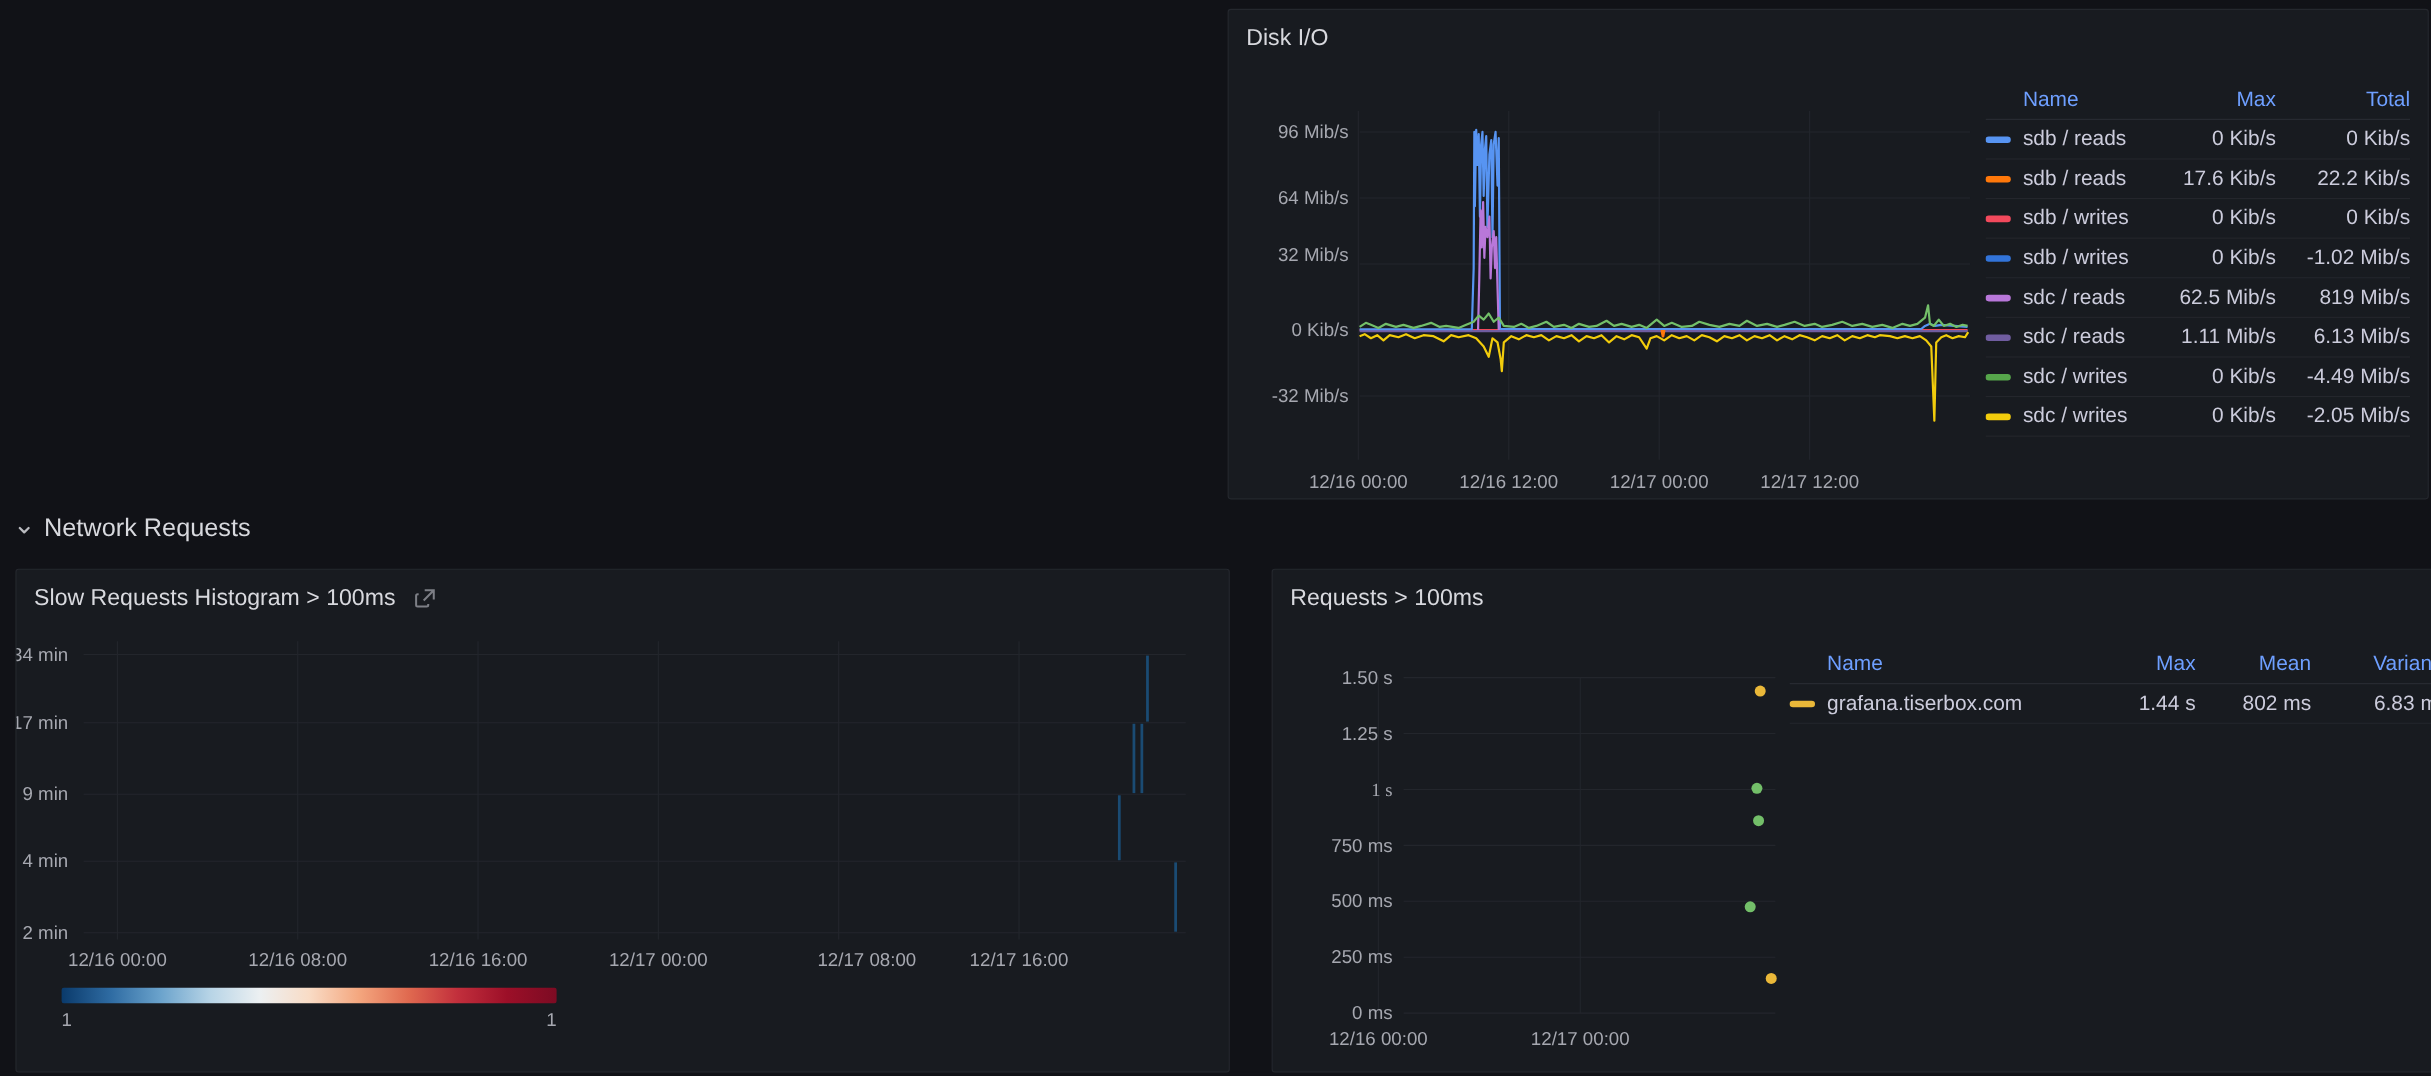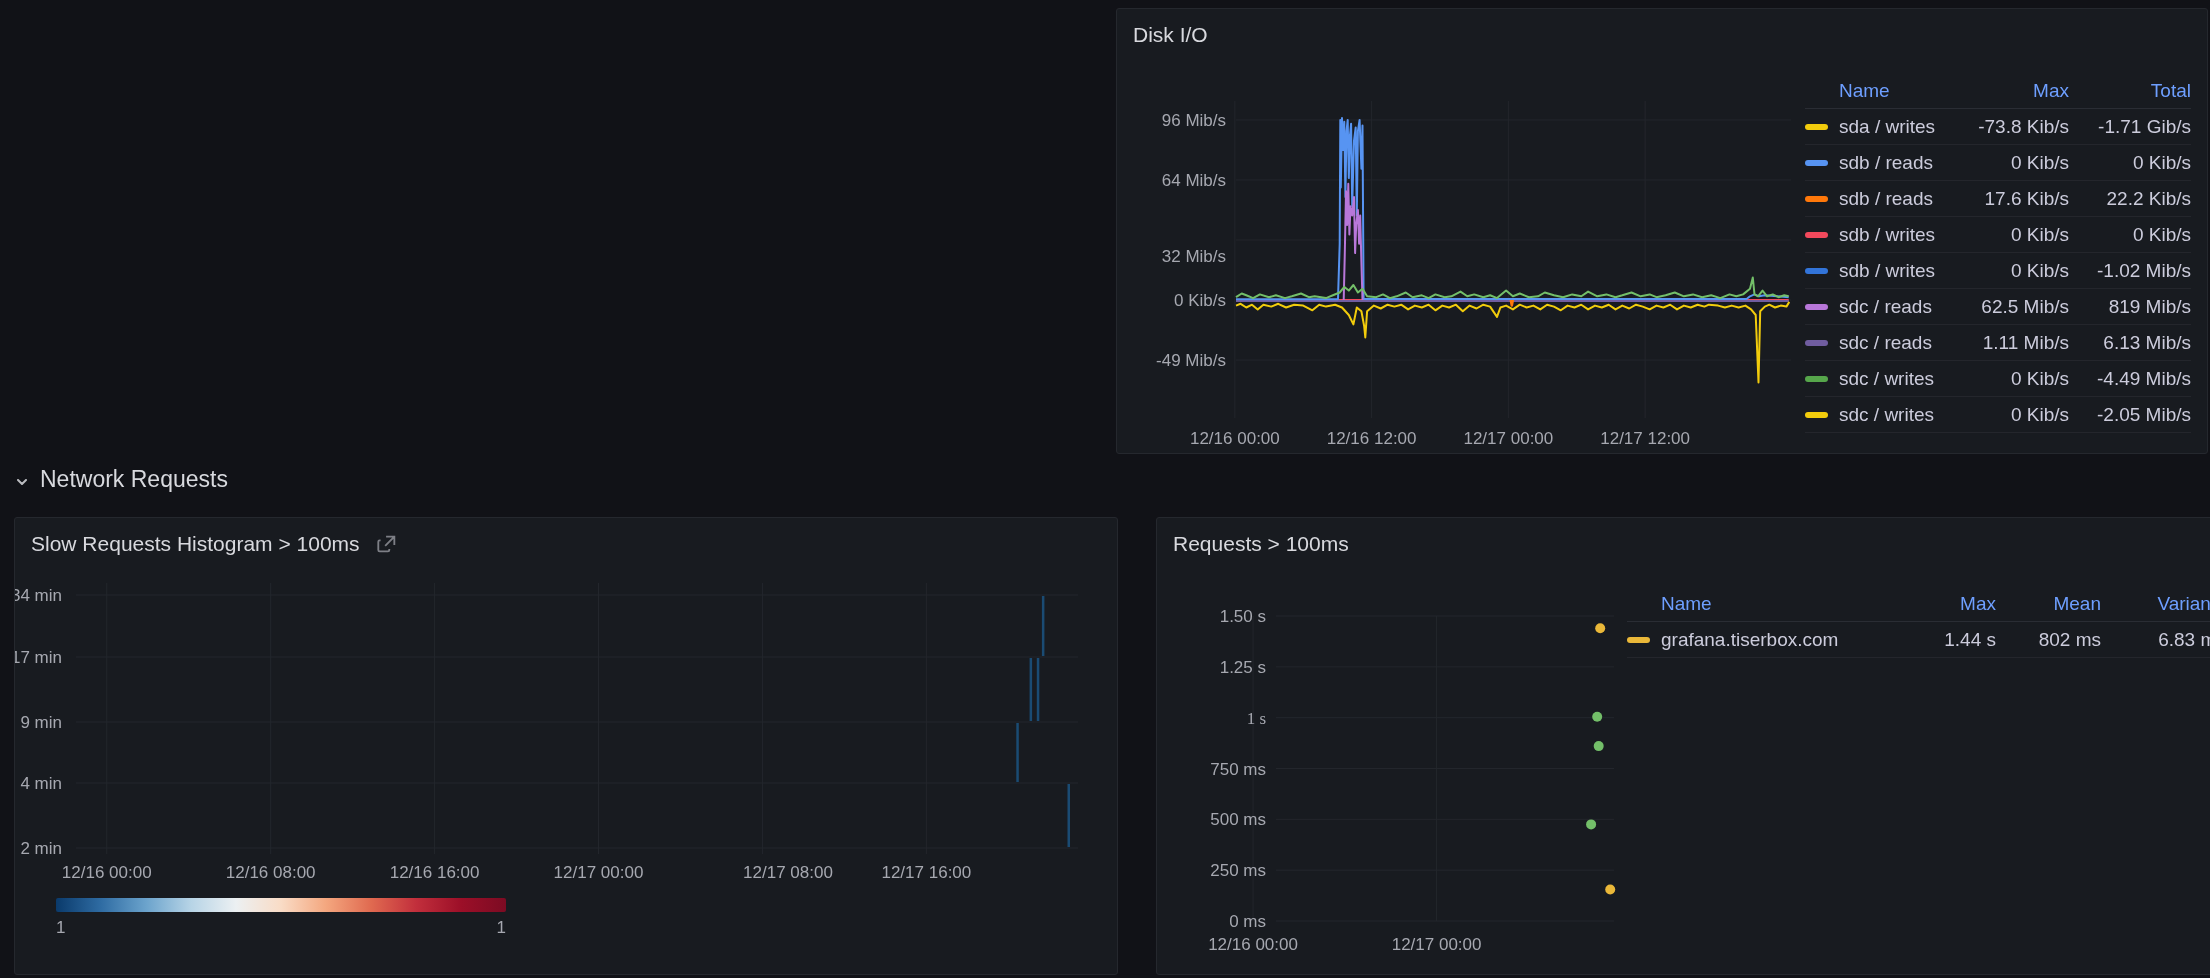--- a/index.html
+++ b/index.html
@@ -79,42 +79,34 @@
         <polyline points="119.0,291.0 671.7,291.0" fill="none" stroke="#F2495C" stroke-width="2" stroke-linejoin="round"></polyline>
         <polyline points="119.0,292.1 671.7,292.1" fill="none" stroke="#705DA0" stroke-width="2" stroke-linejoin="round"></polyline>
         <polyline points="393.7,291.0 394.8,296.6 395.9,291.0" fill="none" stroke="#FF780A" stroke-width="2.5" stroke-linejoin="round"></polyline>
         <polyline points="119.0,290.3 221.0,290.3 222.7,234.7 223.3,110.9 223.8,178.5 225.0,109.1 226.1,141.0 227.3,112.8 228.4,187.9 229.5,122.2 230.7,110.9 231.8,169.1 233.0,126.0 234.1,114.7 235.2,197.2 237.0,131.6 238.7,118.4 239.8,206.6 240.9,122.2 242.6,110.9 244.4,159.7 245.5,116.6 246.6,290.1 629.6,290.1 633.0,287.3 637.5,285.4 642.1,287.3 647.8,286.3 671.7,288.2" fill="none" stroke="#5794F2" stroke-width="2" stroke-linejoin="round"></polyline>
         <polyline points="226.7,291.0 227.8,244.1 229.0,182.2 230.1,216.0 231.3,174.7 232.4,225.4 233.5,197.2 235.2,206.6 237.0,187.9 238.1,244.1 239.2,216.0 240.9,201.0 242.1,234.7 243.2,206.6 244.4,253.5 245.5,291.0" fill="none" stroke="#B877D9" stroke-width="2" stroke-linejoin="round"></polyline>
         <polyline points="119.0,288.2 124.7,284.5 129.3,286.3 136.1,289.1 142.9,285.4 152.0,288.2 158.9,286.3 168.0,289.1 174.8,287.3 184.0,284.5 191.9,288.2 197.6,287.3 209.0,289.1 215.9,286.3 222.7,283.5 227.3,277.9 231.8,281.6 236.4,276.0 240.9,283.5 245.5,279.8 250.1,287.3 259.2,288.2 266.0,285.4 272.9,289.1 279.7,287.3 288.8,283.5 295.6,288.2 304.8,286.3 311.6,289.1 318.4,285.4 327.6,288.2 334.4,287.3 343.5,282.6 350.3,287.3 357.2,285.4 366.3,288.2 373.1,286.3 380.0,289.1 389.1,281.6 395.9,287.3 402.8,284.5 411.9,288.2 421.0,287.3 427.8,283.5 437.0,286.3 446.1,288.2 455.2,285.4 464.3,287.3 471.1,282.6 480.3,287.3 489.4,285.4 498.5,288.2 505.3,286.3 514.5,283.5 523.6,287.3 532.7,285.4 539.5,288.2 548.6,286.3 557.8,283.5 566.9,287.3 576.0,285.4 585.1,288.2 594.2,286.3 603.3,289.1 612.5,285.4 619.3,287.3 626.1,285.4 633.0,279.8 635.8,268.5 637.5,285.4 641.0,287.3 645.5,281.6 650.1,287.3 655.8,285.4 661.5,288.2 667.2,286.3 671.7,287.3" fill="none" stroke="#73BF69" stroke-width="2" stroke-linejoin="round"></polyline>
         <polyline points="119.0,296.6 123.6,294.8 129.3,298.5 135.0,295.7 140.7,300.4 146.4,295.7 154.3,297.6 161.2,294.8 169.1,298.5 177.1,295.7 186.2,296.6 195.4,301.3 202.2,295.7 209.0,297.6 218.1,295.7 225.0,298.5 231.8,306.0 236.4,315.4 239.8,298.5 244.4,302.3 247.2,317.3 248.3,328.5 250.1,302.3 256.9,296.6 263.7,299.5 270.6,295.7 277.4,297.6 284.2,295.7 291.1,300.4 297.9,296.6 304.8,298.5 311.6,295.7 318.4,301.3 325.3,296.6 332.1,298.5 338.9,295.7 345.8,302.3 352.6,296.6 359.5,299.5 366.3,295.7 373.1,297.6 380.0,307.9 383.4,298.5 389.1,296.6 395.9,300.4 402.8,295.7 409.6,298.5 416.4,296.6 423.3,300.4 430.1,295.7 437.0,297.6 443.8,301.3 450.6,296.6 457.5,298.5 464.3,295.7 471.1,300.4 478.0,296.6 484.8,298.5 491.7,295.7 498.5,300.4 505.3,296.6 512.2,299.5 519.0,295.7 525.8,297.6 532.7,300.4 539.5,296.6 546.4,298.5 553.2,295.7 560.0,300.4 566.9,296.6 573.7,298.5 580.6,295.7 587.4,297.6 591.9,295.7 601.1,296.6 607.9,298.5 614.7,296.6 621.6,298.5 628.4,296.6 634.1,300.4 638.7,306.0 641.5,373.5 643.2,302.3 647.8,297.6 652.3,295.7 658.0,298.5 663.7,296.6 669.4,297.6 672.3,292.9" fill="none" stroke="#F2CC0C" stroke-width="2" stroke-linejoin="round"></polyline>
       </svg>
   <div class="tick y" style="left: 109px; top: 110.945px;">96 Mib/s</div>
       <div class="tick y" style="left: 109px; top: 170.969px;">64 Mib/s</div>
-      <div class="tick y" style="left: 109px; top: 247px;">32 Mib/s</div>
+      <div class="tick y" style="left: 109px; top: 223px;">32 Mib/s</div>
       <div class="tick y" style="left: 109px; top: 291.016px;">0 Kib/s</div>
-      <div class="tick y" style="left: 109px; top: 351.04px;">-49 Mib/s</div>
+      <div class="tick y" style="left: 109px; top: 351.04px;">-32 Mib/s</div>
       <div class="tick x" style="left: 117.86px; top: 421px;">12/16 00:00</div>
       <div class="tick x" style="left: 254.616px; top: 421px;">12/16 12:00</div>
       <div class="tick x" style="left: 391.372px; top: 421px;">12/17 00:00</div>
       <div class="tick x" style="left: 528.127px; top: 421px;">12/17 12:00</div>
     </div>
   <div class="legend" id="disk-legend" style="left:688px;right:16px;top:64px;bottom:0;overflow:hidden;">
       <div class="lg-row lg-head" style="grid-template-columns: 34px 1fr 115px 122px;">
         <span class="lg-swatch-space"></span>
         <span class="lg-cell">Name</span>
         <span class="lg-cell num">Max</span>
         <span class="lg-cell num">Total</span>
-      </div>
-      <div class="lg-row" style="grid-template-columns: 34px 1fr 115px 122px;">
-        <span class="lg-swatch-space">
-          <span class="lg-swatch" style="background: rgb(242, 204, 12);"></span>
-        </span>
-        <span class="lg-cell">sda / writes</span>
-        <span class="lg-cell num">-73.8 Kib/s</span>
-        <span class="lg-cell num">-1.71 Gib/s</span>
       </div>
       <div class="lg-row" style="grid-template-columns: 34px 1fr 115px 122px;">
         <span class="lg-swatch-space">
           <span class="lg-swatch" style="background: rgb(87, 148, 242);"></span>
         </span>
         <span class="lg-cell">sdb / reads</span>
         <span class="lg-cell num">0 Kib/s</span>
         <span class="lg-cell num">0 Kib/s</span>
       </div>
       <div class="lg-row" style="grid-template-columns: 34px 1fr 115px 122px;">

